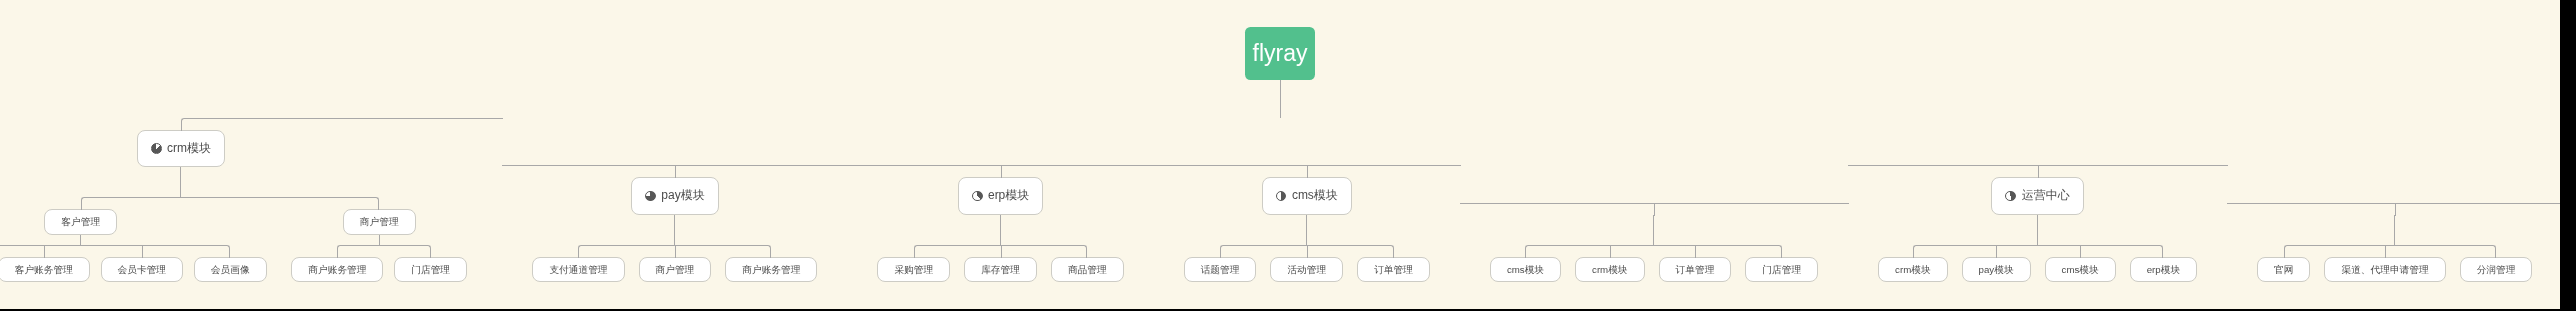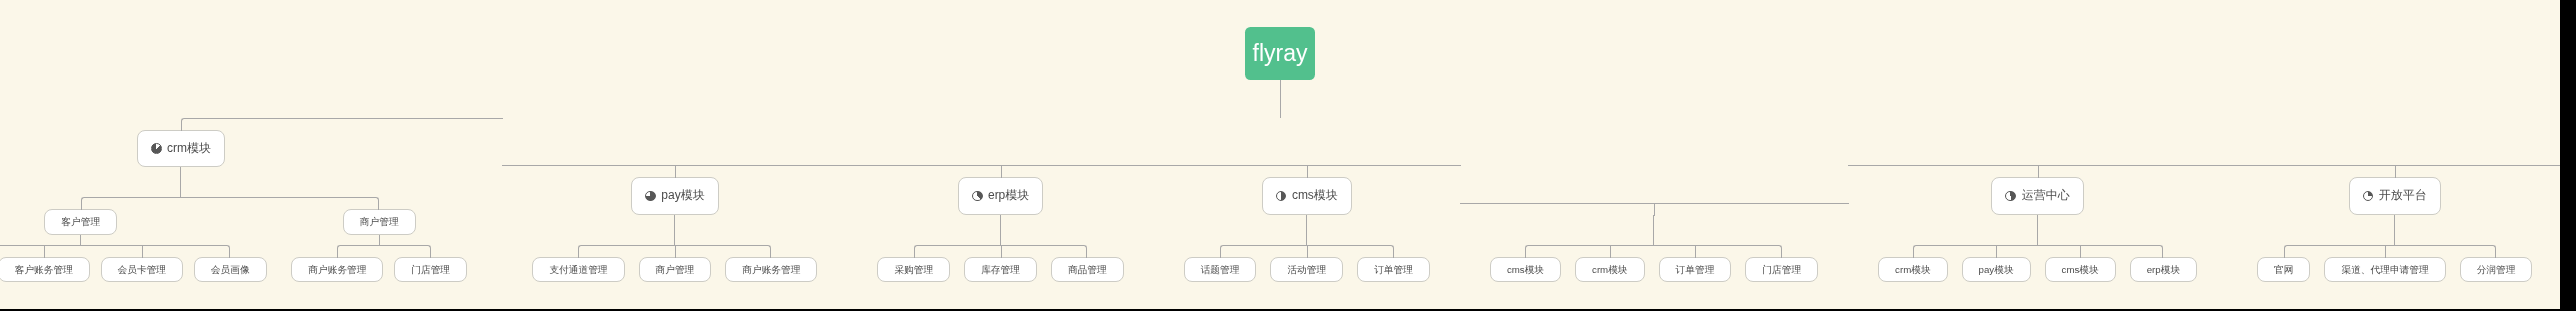--- a/index.html
+++ b/index.html
@@ -265,24 +265,20 @@
                 </div>
               </li>
               <li class="depth-2 connected">
                 <div class="node item">
                   <span>erp模块</span>
                 </div>
               </li>
             </ul>
           </li>
           <li class="depth-1 connected">
-            <div class="node module">
-              <span class="pie" style="background: conic-gradient(rgba(0, 0, 0, 0) 0deg, rgba(0, 0, 0, 0) 0deg, rgb(87, 87, 87) 0deg, rgb(87, 87, 87) 90deg, rgba(0, 0, 0, 0) 90deg, rgba(0, 0, 0, 0) 360deg);"></span>
-              <span>开放平台</span>
-            </div>
             <ul class="depth-2">
               <li class="depth-2 connected">
                 <div class="node item">
                   <span>官网</span>
                 </div>
               </li>
               <li class="depth-2 connected">
                 <div class="node item">
                   <span>渠道、代理申请管理</span>
                 </div>

